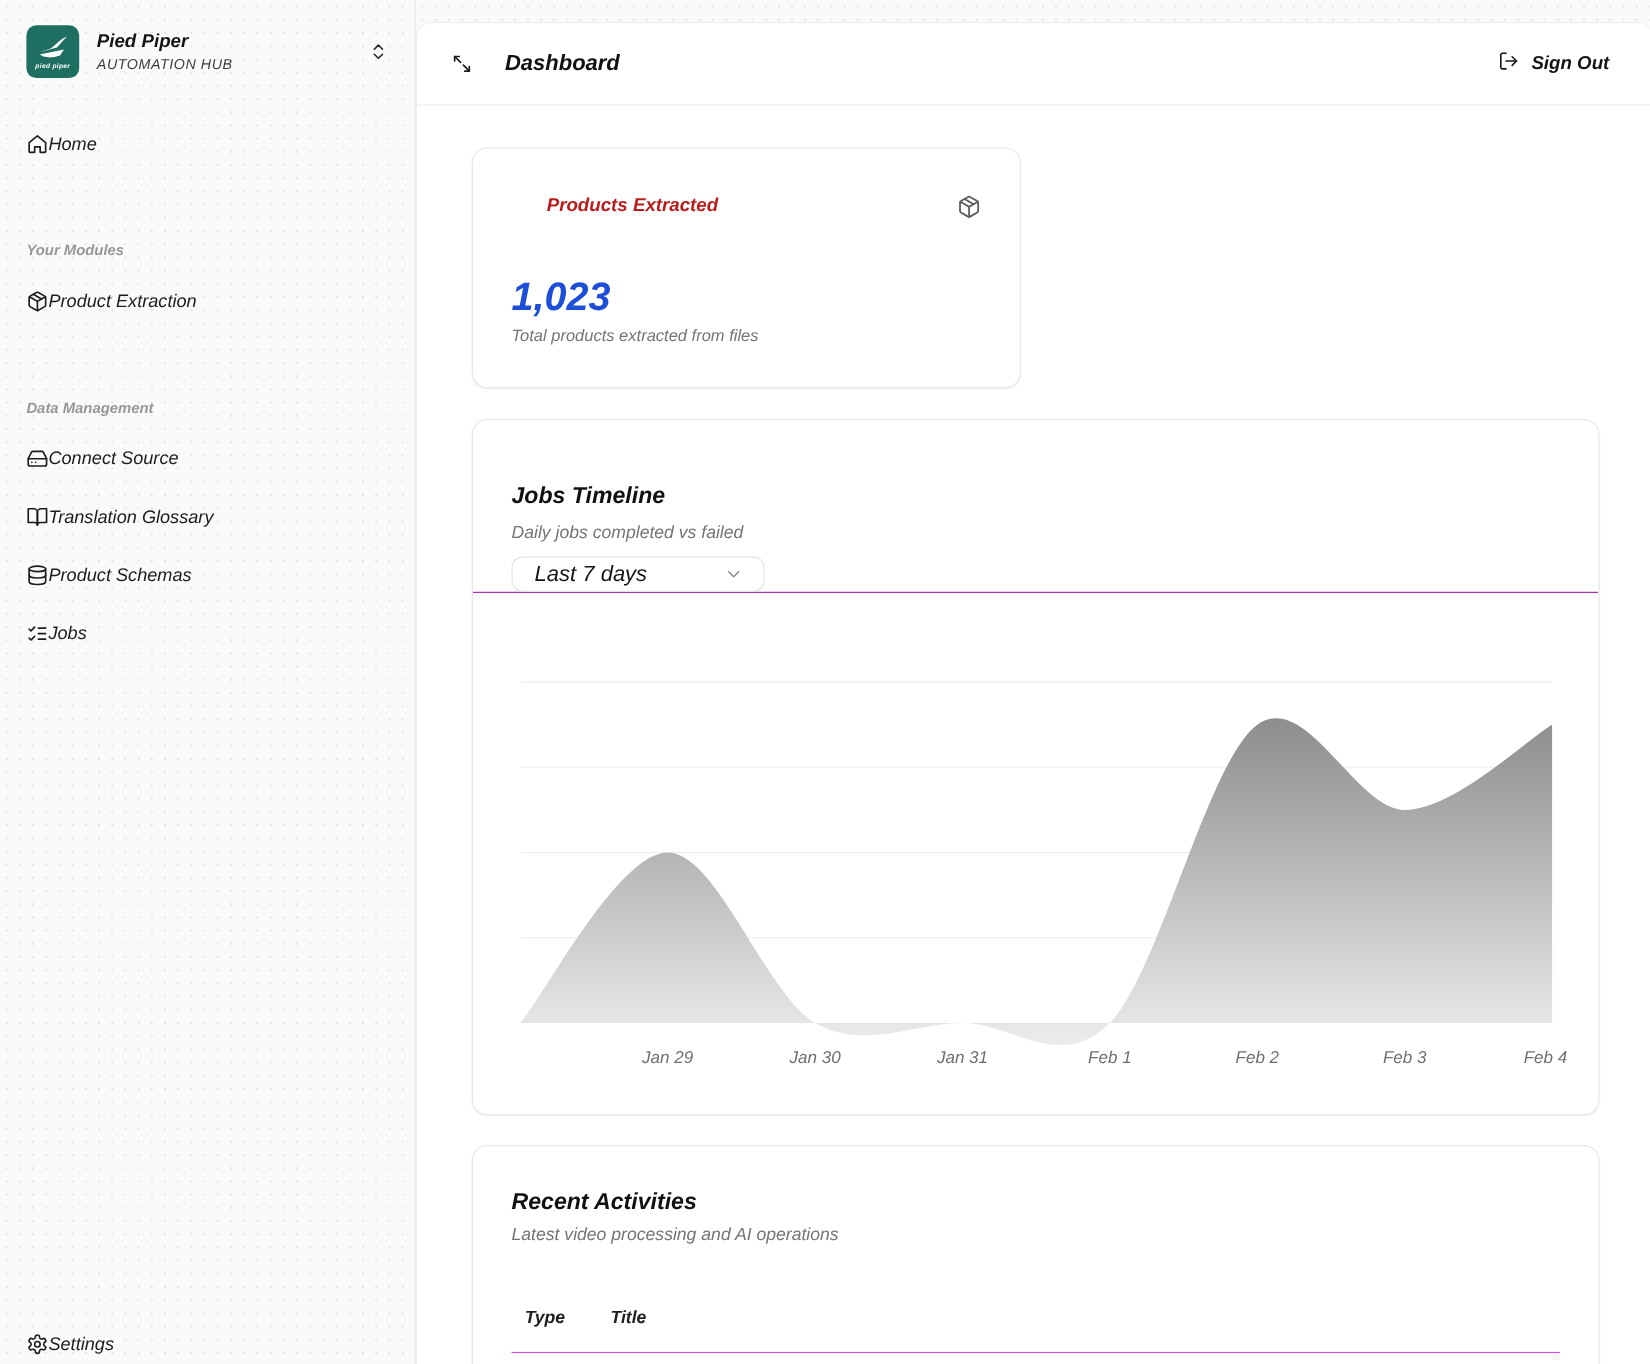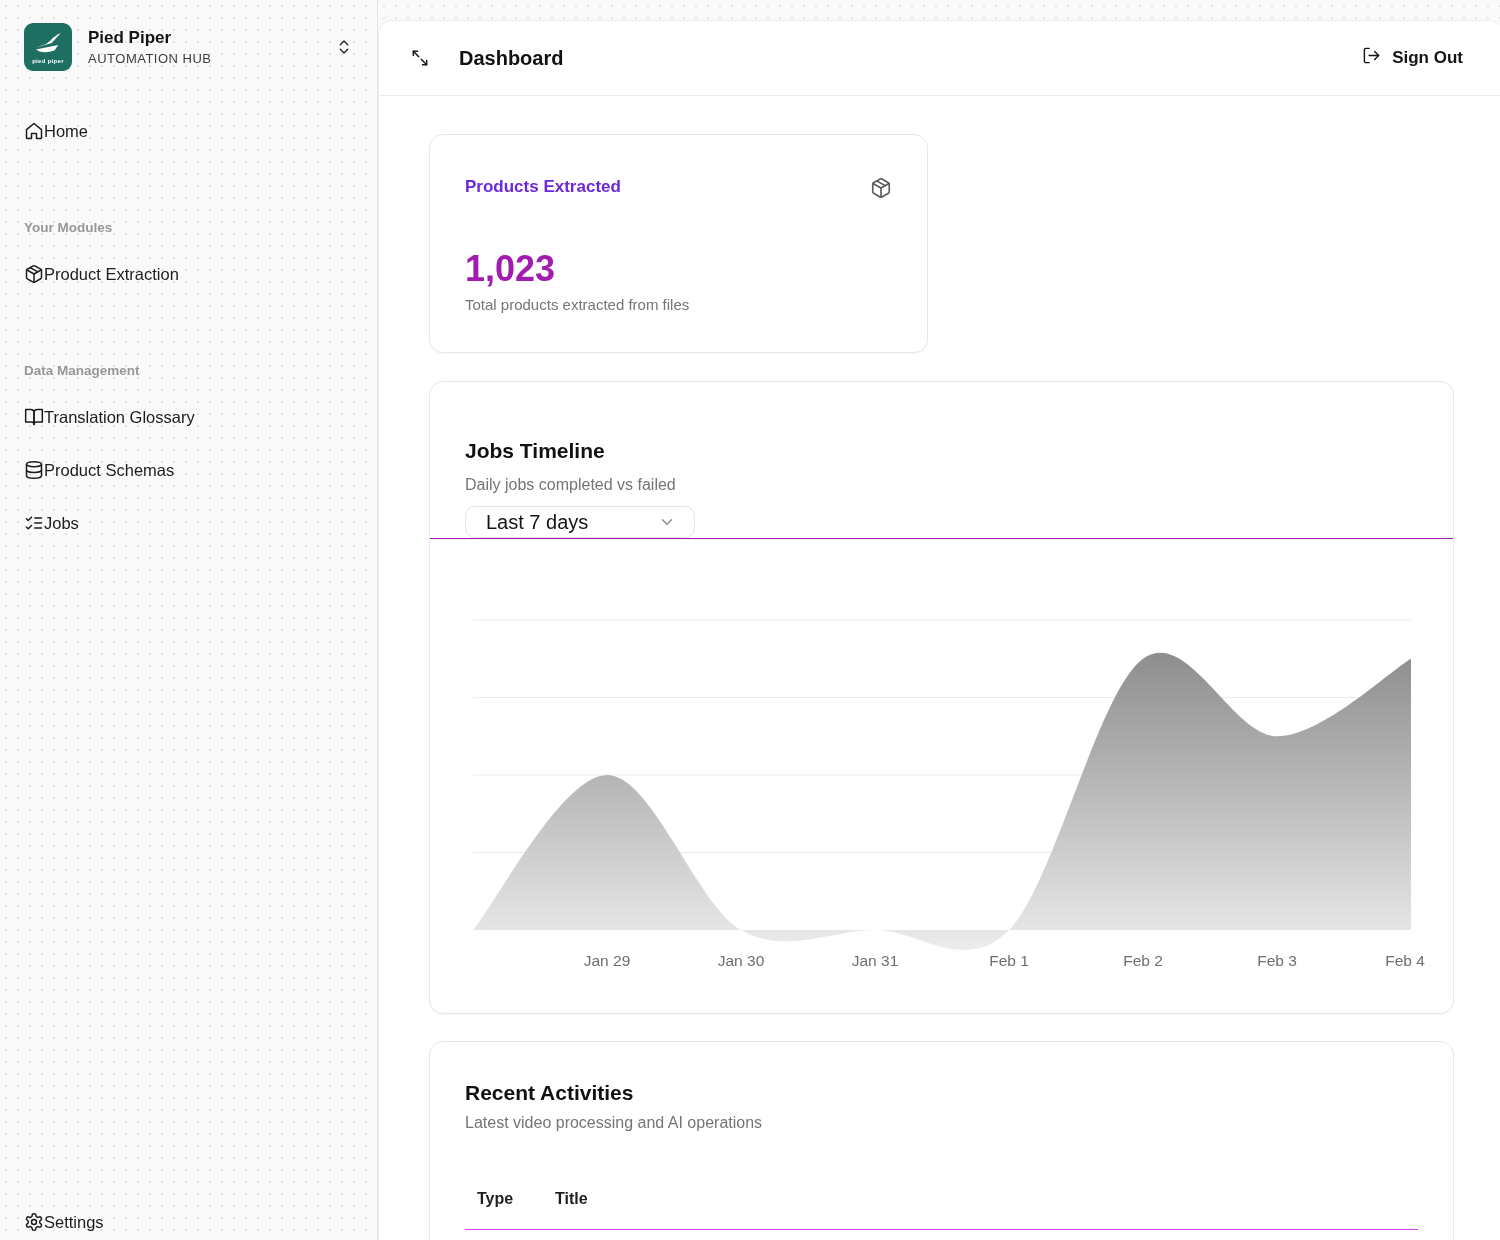--- a/index.html
+++ b/index.html
@@ -1,18 +1,18 @@
 <!DOCTYPE html>
 <html><head>
 <meta charset="utf-8">
 <style>
   * { margin:0; padding:0; box-sizing:border-box; }
   html,body { width:1500px; height:1240px; overflow:hidden; background:#fff;
     font-family:"Liberation Sans", sans-serif; color:#171717; }
-  .app { display:flex; width:1500px; height:1240px; }
+  .app { display:flex; width:1500px; height:1240px;font-style:italic; }
 
   
   .sidebar { width:378px; flex:0 0 378px; height:100%; background-color:#fafafa;
     background-image:radial-gradient(#e4e4e4 1px, transparent 1.2px); background-size:12px 12px;
     border-right:1px solid #e4e4e4; display:flex; flex-direction:column; overflow:hidden; }
   .brand { margin:23px 24px 0 24px; display:flex; align-items:center; gap:16px; cursor:pointer; }
   .brand-logo { width:48px; height:48px; border-radius:9px; background:#1f6e62; flex:0 0 48px;
     display:flex; flex-direction:column; align-items:center; justify-content:center; gap:1px; }
   .brand-logo svg { display:block; }
   .brand-logo-text { color:#fff; font-size:6px; font-weight:700; letter-spacing:.3px; line-height:6px; }
@@ -40,23 +40,23 @@
     color:#141414; cursor:pointer; }
   .content { padding:38px 48px 0 50px; }
 
   .card { background:#fff; border:1px solid #e7e7e7; border-radius:14px;
     box-shadow:0 1px 2px rgba(0,0,0,.04); }
 
   
   .stats-row { display:flex; gap:27px; }
   .stat-card { width:499px; height:219px; padding:42px 35px 0 35px; }
   .stat-head { display:flex; align-items:flex-start; justify-content:space-between; }
-  .stat-title { font-size:17px; font-weight:600; color:#6d28d9; }
+  .stat-title { font-size:17px; font-weight:600; color:#b91c1c;margin-left:32px; }
   .stat-icon { color:#5b5b5b; }
-  .stat-value { margin-top:46px; font-size:36px; font-weight:700; color:#a21caf; line-height:40px; }
+  .stat-value { margin-top:46px; font-size:36px; font-weight:700; color:#1d4ed8; line-height:40px; }
   .stat-desc { margin-top:7px; font-size:15px; color:#757575; }
 
   
   .timeline-card { margin-top:28px; width:1025px; height:633px; overflow:hidden; }
   .timeline-head { height:157px; padding:56px 40px 0 35px; display:flex; align-items:flex-start;
     justify-content:space-between; border-bottom:1px solid #a21caf;flex-direction:column; }
   .timeline-title { font-size:21px; font-weight:700; color:#111; line-height:26px; }
   .timeline-sub { margin-top:12px; font-size:16px; color:#757575; }
   .range-select { margin-top:12px; width:230px; height:52px; border:1px solid #e3e3e3; border-radius:10px;
     display:flex; align-items:center; justify-content:space-between; padding:0 18px 0 20px;
@@ -121,20 +121,31 @@
             <path d="M12 22V12"></path>
             <polyline points="3.29 7 12 12 20.71 7"></polyline>
             <path d="m7.5 4.27 9 5.15"></path>
           </svg>
       </span>
       <span class="nav-label">Product Extraction</span>
     </div>
 
     <div class="section-label">Data Management</div>
 
+    <div class="nav-row">
+      <span class="nav-icon">
+        <svg class="lucide" width="20" height="20" viewBox="0 0 24 24">
+            <line x1="22" x2="2" y1="12" y2="12"></line>
+            <path d="M5.45 5.11 2 12v6a2 2 0 0 0 2 2h16a2 2 0 0 0 2-2v-6l-3.45-6.89A2 2 0 0 0 16.76 4H7.24a2 2 0 0 0-1.79 1.11z"></path>
+            <line x1="6" x2="6.01" y1="16" y2="16"></line>
+            <line x1="10" x2="10.01" y1="16" y2="16"></line>
+          </svg>
+      </span>
+      <span class="nav-label">Connect Source</span>
+    </div>
 
     <div class="nav-row">
       <span class="nav-icon">
         <svg class="lucide" width="20" height="20" viewBox="0 0 24 24">
             <path d="M2 3h6a4 4 0 0 1 4 4v14a3 3 0 0 0-3-3H2z"></path>
             <path d="M22 3h-6a4 4 0 0 0-4 4v14a3 3 0 0 1 3-3h7z"></path>
           </svg>
       </span>
       <span class="nav-label">Translation Glossary</span>
     </div>

